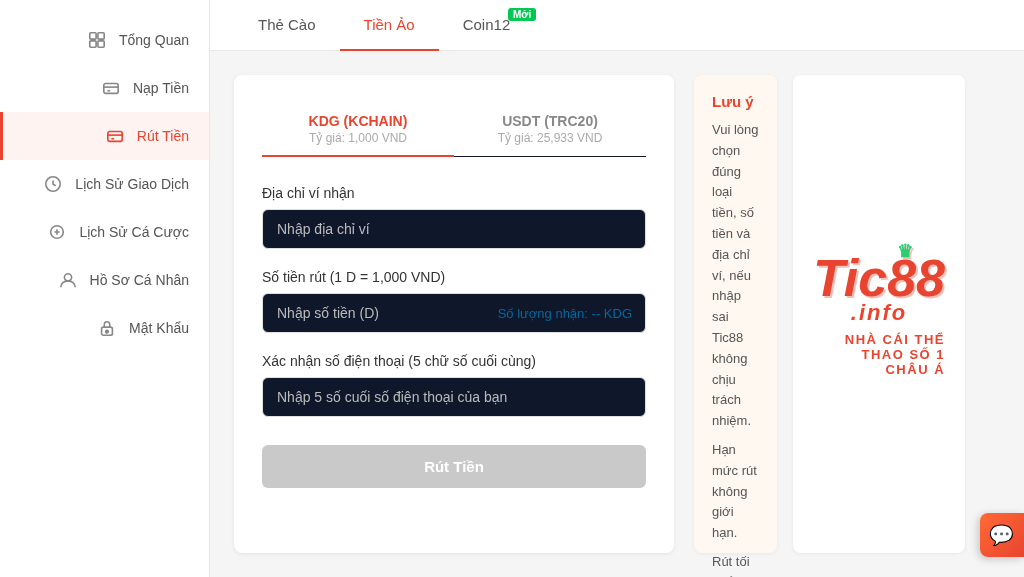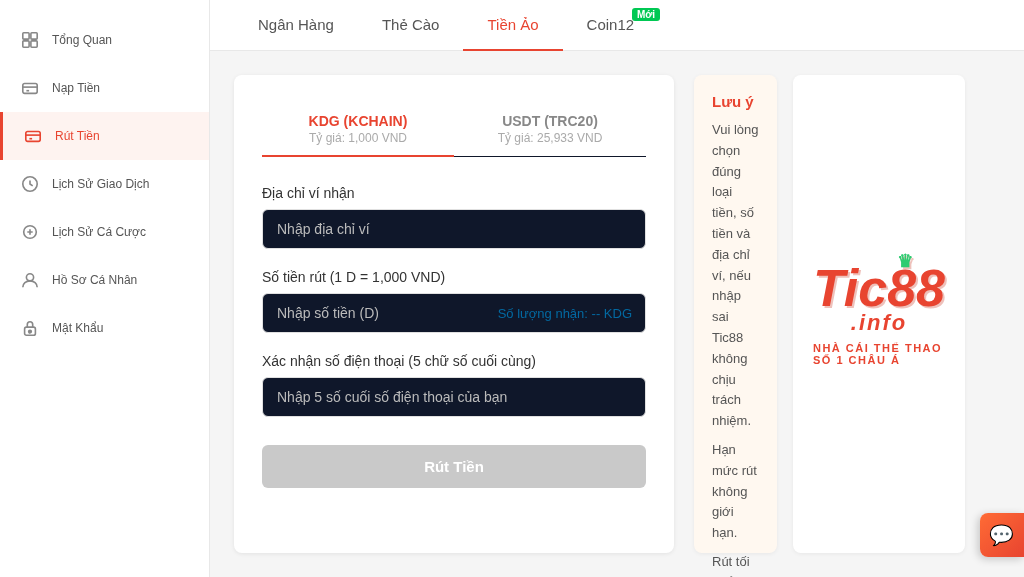--- a/index.html
+++ b/index.html
@@ -15,23 +15,24 @@
       height: 100%;
       overflow-y: auto;
     }
     .sidebar-item {
       display: flex;
       align-items: center;
       gap: 12px;
       padding: 14px 20px;
       cursor: pointer;
       color: #555;
-      font-size: 12px;
+      font-size: 14px;
       font-weight: 500;
       transition: background 0.2s;
+      justify-content: flex-end;
     }
     .sidebar-item.active {
       background: #fef3f0;
       color: #e84430;
       border-left: 3px solid #e84430;
     }
     .sidebar-icon {
       width: 20px;
       height: 20px;
       display: flex;
@@ -314,23 +315,20 @@
         <circle cx="10" cy="14" r="1.5" fill="#888"></circle>
       </svg>
     </span>
     <span>Mật Khẩu</span>
   </div>
 </aside>
 
 <main class="main">
 
   <nav class="tabs">
-    <div class="tab">
-      <span>Ngân Hàng</span>
-    </div>
     <div class="tab">
       <span>Thẻ Cào</span>
     </div>
     <div class="tab active">
       <span>Tiền Ảo</span>
     </div>
     <div class="tab" style="position:relative;">
       <span>Coin12</span>
       <span class="badge-moi">Mới</span>
     </div>
@@ -390,21 +388,21 @@
           <div style="display:flex; align-items:flex-start; justify-content:center;">
             <span style="font-size:52px; font-weight:900; font-style:italic; color:#e84430; line-height:1; text-shadow:2px 2px 0 rgba(200,50,30,0.3);">Tic</span>
             <span style="font-size:52px; font-weight:900; font-style:italic; color:#e84430; line-height:1; text-shadow:2px 2px 0 rgba(200,50,30,0.3); position:relative;">
               <span style="position:absolute; top:-10px; left:10px; font-size:18px; color:#2ecc71; font-style:normal;">♛</span>
               88
             </span>
           </div>
           <div style="font-size:22px; font-weight:900; font-style:italic; color:#e84430; margin-top:-4px; letter-spacing:2px;">
             <span>.info</span>
           </div>
-          <div style="font-size:11px; color:#e84430; font-weight:700; letter-spacing:1.5px; margin-top:6px; text-align:left;">NHÀ CÁI THỂ THAO SỐ 1 CHÂU Á</div>
+          <div style="font-size:13px; color:#e84430; font-weight:700; letter-spacing:1.5px; margin-top:6px; text-align:right;">NHÀ CÁI THỂ THAO SỐ 1 CHÂU Á</div>
         </div>
       </div>
     </div>
   </div>
 </main>
 
 <div class="float-btn">
   <span style="font-size:20px;">💬</span>
 </div>
 

